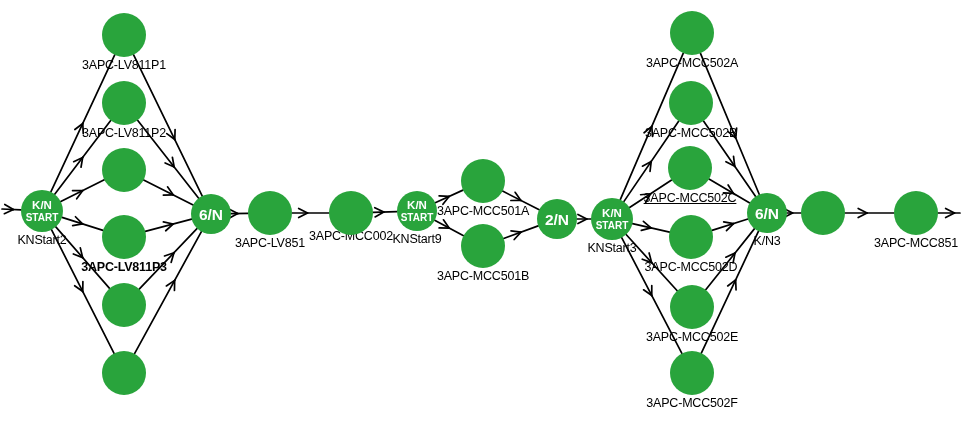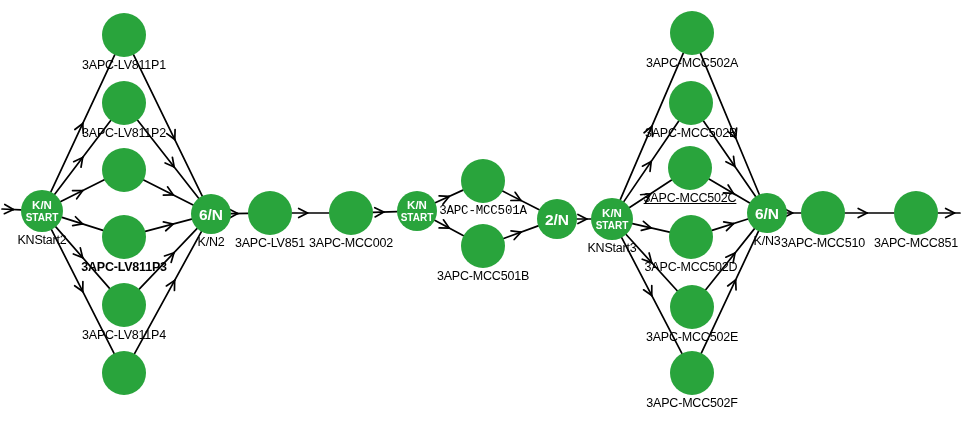--- a/index.html
+++ b/index.html
@@ -53,35 +53,33 @@
 </style>
 </head>
 <body>
 
 <div id="canvas">
   <div id="labels-layer">
       <div class="node-label" style="left: -33px; top: 234px;">KNStart2</div>
       <div class="node-label" style="left: 49px; top: 59px;">3APC-LV811P1</div>
       <div class="node-label" style="left: 49px; top: 127px;">3APC-LV811P2</div>
       <div class="node-label" style="left: 49px; top: 261px; font-weight: bold;">3APC-LV811P3</div>
-      <div class="node-label" style="left: 49px; top: 329px;">3APC-LV811P4</div>
-      <div class="node-label" style="left: 136px; top: 236px;">K/N2</div>
       <div class="node-label" style="left: 195px; top: 237px; text-align: center;">3APC-LV851</div>
-      <div class="node-label" style="left: 276px; top: 237px;">3APC-MCC002</div>
-      <div class="node-label" style="left: 408px; top: 205px; font-family: Liberation Mono, monospace;">3APC-MCC501A</div>
+      <div class="node-label" style="left: 276px; top: 230px;">3APC-MCC002</div>
+      <div class="node-label" style="left: 342px; top: 233px;">KNStart9</div>
+      <div class="node-label" style="left: 408px; top: 205px;">3APC-MCC501A</div>
       <div class="node-label" style="left: 408px; top: 270px;">3APC-MCC501B</div>
       <div class="node-label" style="left: 537px; top: 242px;">KNStart3</div>
       <div class="node-label" style="left: 617px; top: 57px;">3APC-MCC502A</div>
       <div class="node-label" style="left: 616px; top: 127px;">3APC-MCC502B</div>
       <div class="node-label" style="left: 615px; top: 192px; text-decoration: underline;">3APC-MCC502C</div>
       <div class="node-label" style="left: 616px; top: 261px;">3APC-MCC502D</div>
       <div class="node-label" style="left: 617px; top: 331px;">3APC-MCC502E</div>
       <div class="node-label" style="left: 617px; top: 397px;">3APC-MCC502F</div>
       <div class="node-label" style="left: 692px; top: 235px;">K/N3</div>
-      <div class="node-label" style="left: 748px; top: 237px;">3APC-MCC510</div>
       <div class="node-label" style="left: 841px; top: 237px;">3APC-MCC851</div>
     </div>
   <svg id="edges-svg" width="964" height="447" viewBox="0 0 964 447" xmlns="http://www.w3.org/2000/svg">
       <g>
         <g>
           <line x1="2" y1="209" x2="21.026200883565267" y2="209.95131004417826" class="edge-line"></line>
           <line x1="13.41572053013916" y1="209.57078602650697" x2="4.326236477344759" y2="213.73987221582905" class="edge-line"></line>
           <line x1="13.41572053013916" y1="209.57078602650697" x2="4.787439508961894" y2="204.51581158348628" class="edge-line"></line>
         </g>
         <g>

